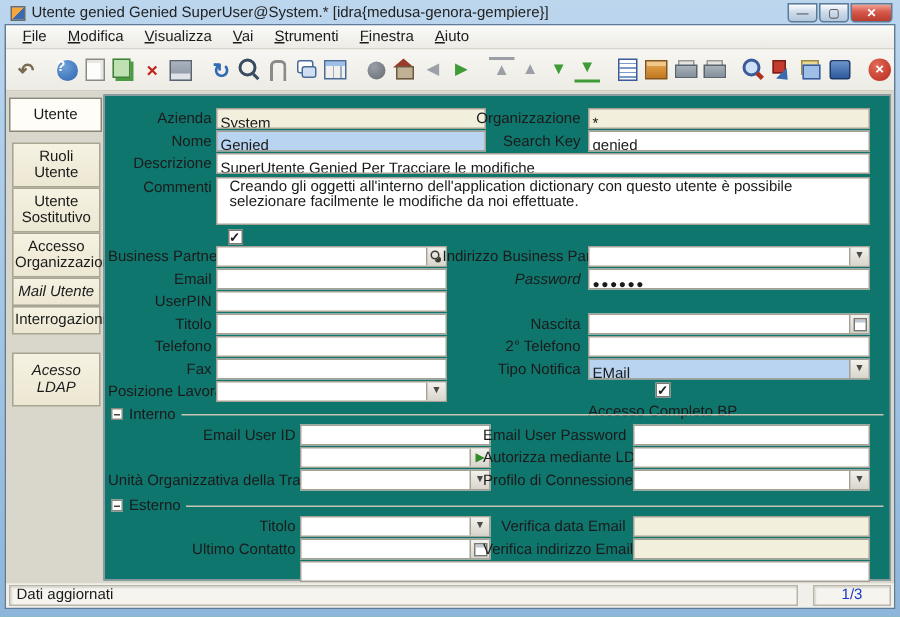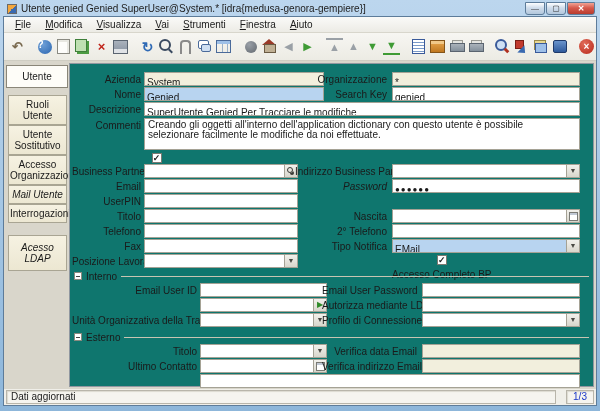--- a/index.html
+++ b/index.html
@@ -98,21 +98,21 @@
                 padding:5px 1px; position:relative; z-index:2; }
   .tab.italic { font-style:italic; }
 
   .formpanel { flex:1; margin:2px 2px 2px 0; background:#0f766e; border:1px solid #9097a0; position:relative;
                font-size:10px; }
   .lbl { position:absolute; text-align:right; line-height:13px; white-space:nowrap; }
   .fld { position:absolute; height:14px; background:#fff; border:1px solid #a5a295; line-height:12px;
          padding:4px 2px; overflow:hidden; white-space:nowrap; }
   .fld.ro { background:#f2efdd; }
   .fld.hl { background:#b8d4f0; }
-  .fld.area { height:32px; white-space:normal; line-height:10px; padding:1px 3px; }
+  .fld.area { height:32px; white-space:normal; line-height:10px; padding:1px 8px; }
   .fbtn { position:absolute; right:0; top:0; width:13px; height:12px; background:linear-gradient(#f2f1ec,#d8d6cc);
           border-left:1px solid #a5a295; display:flex; align-items:center; justify-content:center;
           font-size:7px; color:#4a4a44; }
   .fbtn.green { color:#2f8a28; font-size:8px; }
   .fbtn.cal::before { content:""; width:7px; height:7px; background:#fff; border:1px solid #7a7a74;
           box-shadow:inset 0 2px 0 #c0c8d4; }
   .fbtn.search::before { content:""; width:4px; height:4px; border:1px solid #3a3a36; border-radius:50%;
           box-shadow:2px 3px 0 -1px #3a3a36; margin:-2px 0 0 -2px; }
   .chk { position:absolute; display:flex; align-items:center; gap:4px;flex-direction:column; }
   .chk .box { width:10px; height:10px; background:#fff; border:1px solid #7a7a72; display:flex;
@@ -121,21 +121,21 @@
   .sect { position:absolute; left:4px; right:4px; height:12px; display:flex; align-items:center; gap:4px; }
   .sect .minus { width:8px; height:8px; border:1px solid #8a8a80; background:#fff; display:flex;
           align-items:center; justify-content:center; }
   .sect .minus::after { content:""; width:4px; height:1px; background:#444; }
   .sect .rule { flex:1; height:1px; background:#c8c4b2; margin-top:1px; }
 
   .statusbar { height:16px; background:#f0efe9; display:flex; gap:10px; padding:1px 2px; }
   .status-cell { border:1px solid #b8b5aa; background:#f5f4ef; line-height:12px; padding:0 4px;
                  box-shadow:inset 1px 1px 1px #dcdad0; }
   .status-msg { flex:1; }
-  .status-rec { width:28px; text-align:center; color:#1a36c8; }
+  .status-rec { width:52px; text-align:center; color:#1a36c8; }
 </style>
 </head>
 <body>
 
 <div class="window">
   <div class="titlebar">
     <span class="app-icon"></span>
     <span class="title-text">Utente genied  Genied SuperUser@System.* [idra{medusa-genora-gempiere}]</span>
     <span class="win-btns">
       <span class="win-btn">—</span>

